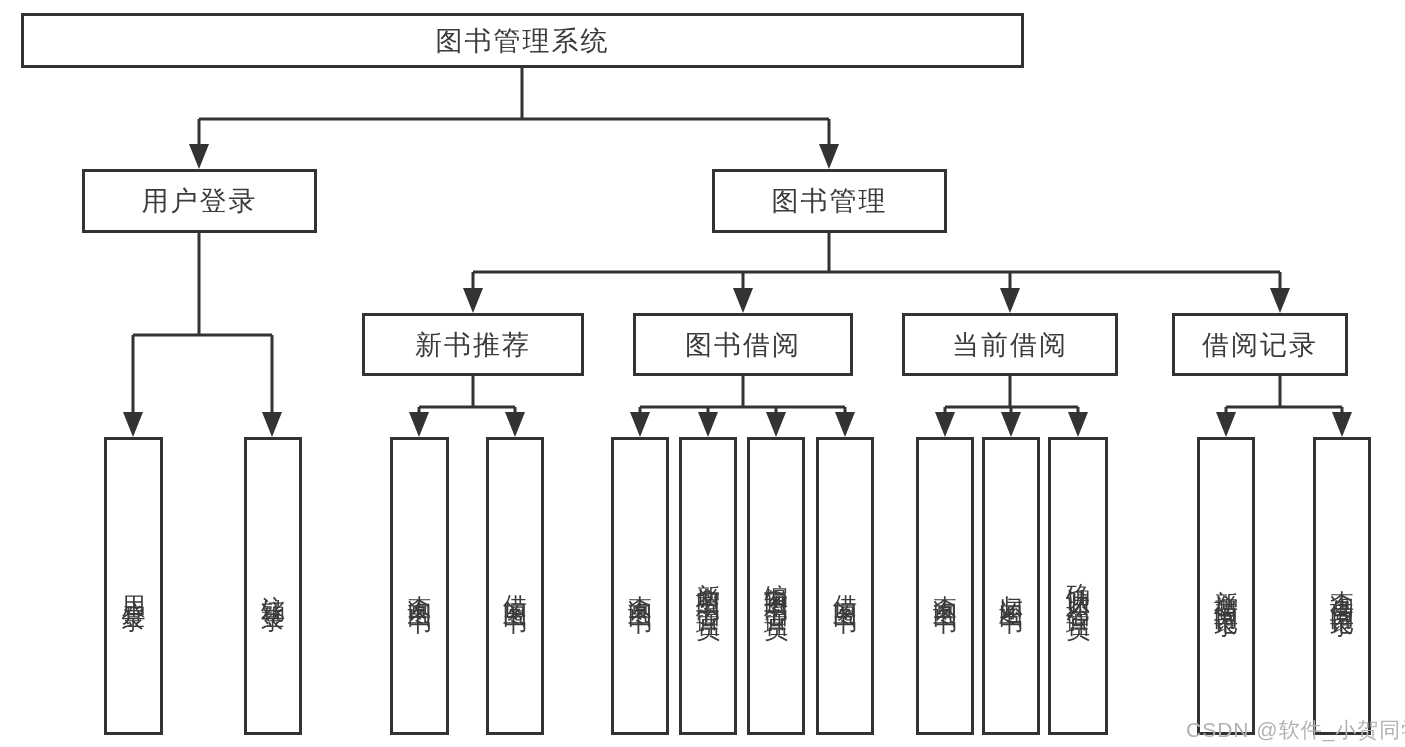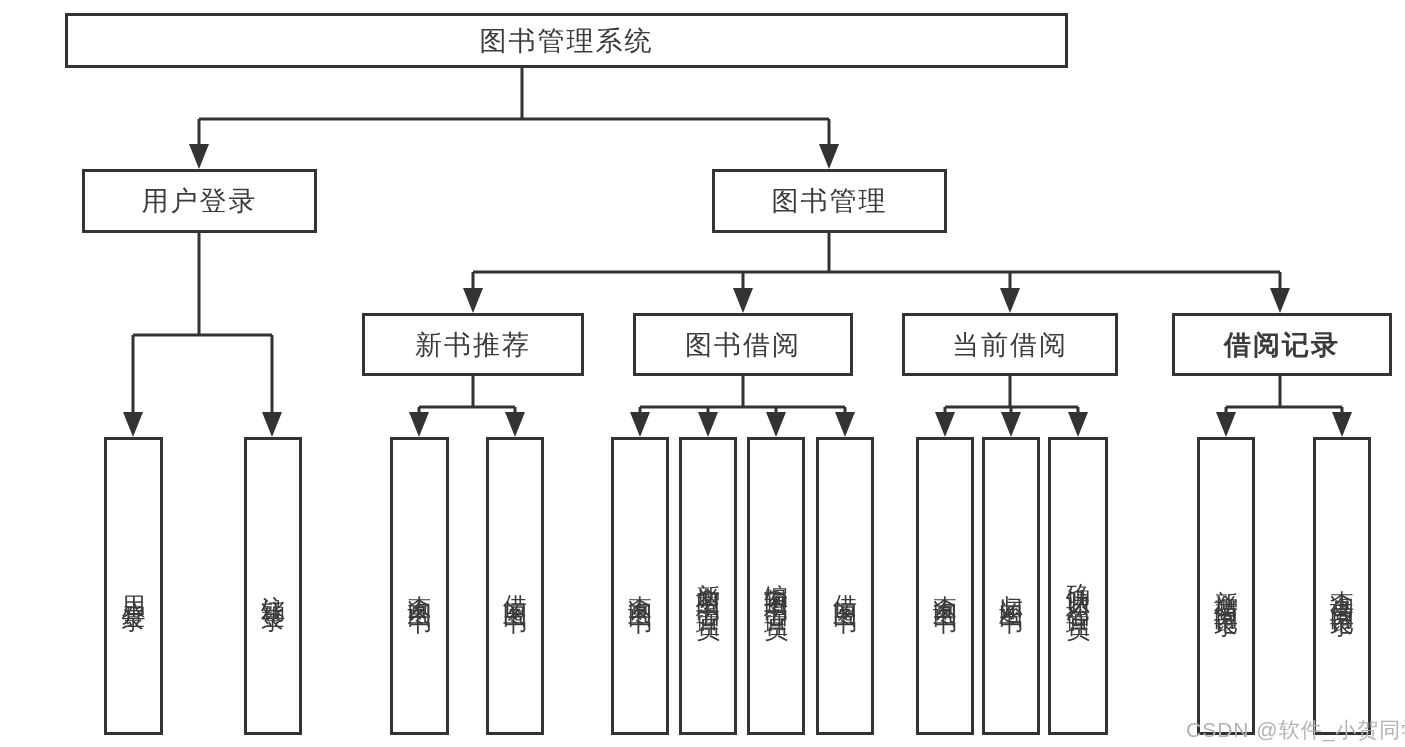--- a/index.html
+++ b/index.html
@@ -79,29 +79,29 @@
       <polygon points="766,412 786,412 776,437"></polygon>
       <polygon points="835,412 855,412 845,437"></polygon>
       <polygon points="935,412 955,412 945,437"></polygon>
       <polygon points="1001,412 1021,412 1011,437"></polygon>
       <polygon points="1068,412 1088,412 1078,437"></polygon>
       <polygon points="1216,412 1236,412 1226,437"></polygon>
       <polygon points="1332,412 1352,412 1342,437"></polygon>
     </g>
   </svg>
 
-  <div class="box hbox" style="left:21px;top:13px;width:1003px;height:55px;margin-left:44px;">图书管理系统</div>
+  <div class="box hbox" style="left:21px;top:13px;width:1003px;height:55px;">图书管理系统</div>
 
   <div class="box hbox" style="left:82px;top:169px;width:235px;height:64px;">用户登录</div>
   <div class="box hbox" style="left:712px;top:169px;width:235px;height:64px;">图书管理</div>
 
   <div class="box hbox" style="left:362px;top:313px;width:222px;height:63px;">新书推荐</div>
   <div class="box hbox" style="left:902px;top:313px;width:216px;height:63px;">当前借阅</div>
   <div class="box hbox" style="left:633px;top:313px;width:220px;height:63px;">图书借阅</div>
-  <div class="box hbox" style="left:1172px;top:313px;width:220px;height:63px;font-weight:bold;">借阅记录</div>
+  <div class="box hbox" style="left:1172px;top:313px;width:176px;height:63px;">借阅记录</div>
 
   <div class="box vbox" style="left:104px;width:59px;">用户登录</div>
   <div class="box vbox" style="left:244px;width:58px;">注销登录</div>
 
   <div class="box vbox" style="left:390px;width:59px;">查询图书</div>
   <div class="box vbox" style="left:486px;width:58px;">借阅图书</div>
 
   <div class="box vbox" style="left:611px;width:58px;">查询图书</div>
   <div class="box vbox" style="left:679px;width:58px;">新增图书（管理员）</div>
   <div class="box vbox" style="left:747px;width:58px;">编辑图书（管理员）</div>

